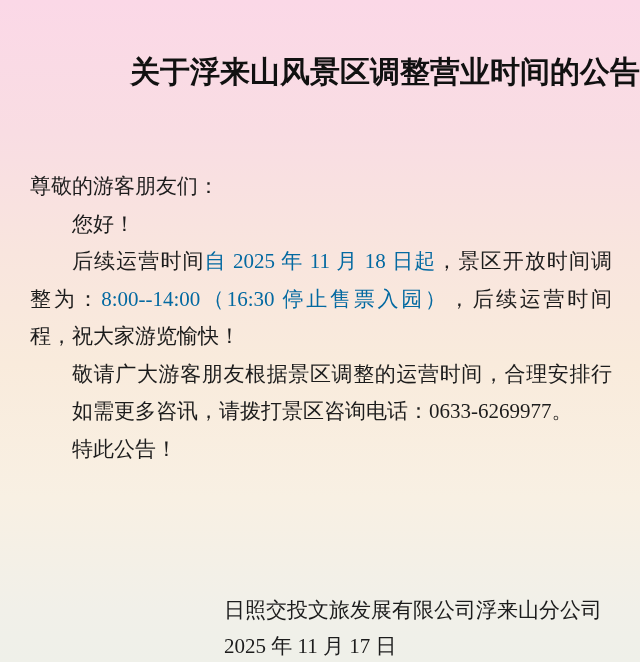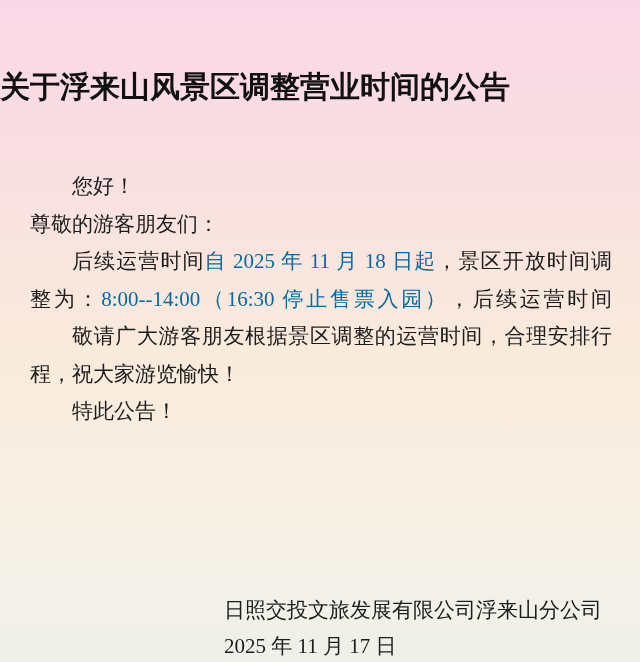--- a/index.html
+++ b/index.html
@@ -14,25 +14,25 @@
       #f9e5de 38%,
       #f9ebdc 55%,
       #f8f0e3 75%,
       #f1f0e9 92%,
       #eff0e9 100%);
     font-family: "Liberation Serif", "DejaVu Serif", serif;
     color: #1c1c1c;
   }
   .title {
     position: absolute;
-    top: 70px;
+    top: 55px;
     left: 0;
     right: 0;
     margin: 0;
-    text-align: left;
+    text-align: right;
     font-size: 30px;
     line-height: 34px;
     font-weight: 700;
     color: #111;
   }
   .content {
     position: absolute;
     top: 168px;
     left: 30px;
     right: 28px;
@@ -61,33 +61,34 @@
   .footer .company { line-height: 24px; }
   .footer .date { margin-top: 12px; line-height: 24px; }
 </style>
 </head>
 <body>
 
 <h1 class="title">关于浮来山风景区调整营业时间的公告</h1>
 
 <div class="content">
 
+  <div class="line">尊敬的游客朋友们：</div>
+
   <div class="line ind">您好！</div>
-
-  <div class="line">尊敬的游客朋友们：</div>
 
   <div class="line ind full"><span>后续运营时间</span><span class="red">自 2025 年 11 月 18 日起</span><span>，景区开放时间调</span></div>
 
   <div class="line full"><span>整为：</span><span class="red">8:00--14:00（16:30 停止售票入园）</span><span>，后续运营时间</span></div>
 
 
+  <div class="line">程，祝大家游览愉快！</div>
+
   <div class="line ind full">敬请广大游客朋友根据景区调整的运营时间，合理安排行</div>
 
-  <div class="line">程，祝大家游览愉快！</div>
-
+  <div class="line ind">如需更多咨讯，请拨打景区咨询电话：0633-6269977。</div>
 
   <div class="line ind">特此公告！</div>
 
 </div>
 
 <div class="footer">
   <div class="company">日照交投文旅发展有限公司浮来山分公司</div>
   <div class="date">2025 年 11 月 17 日</div>
 </div>
 

